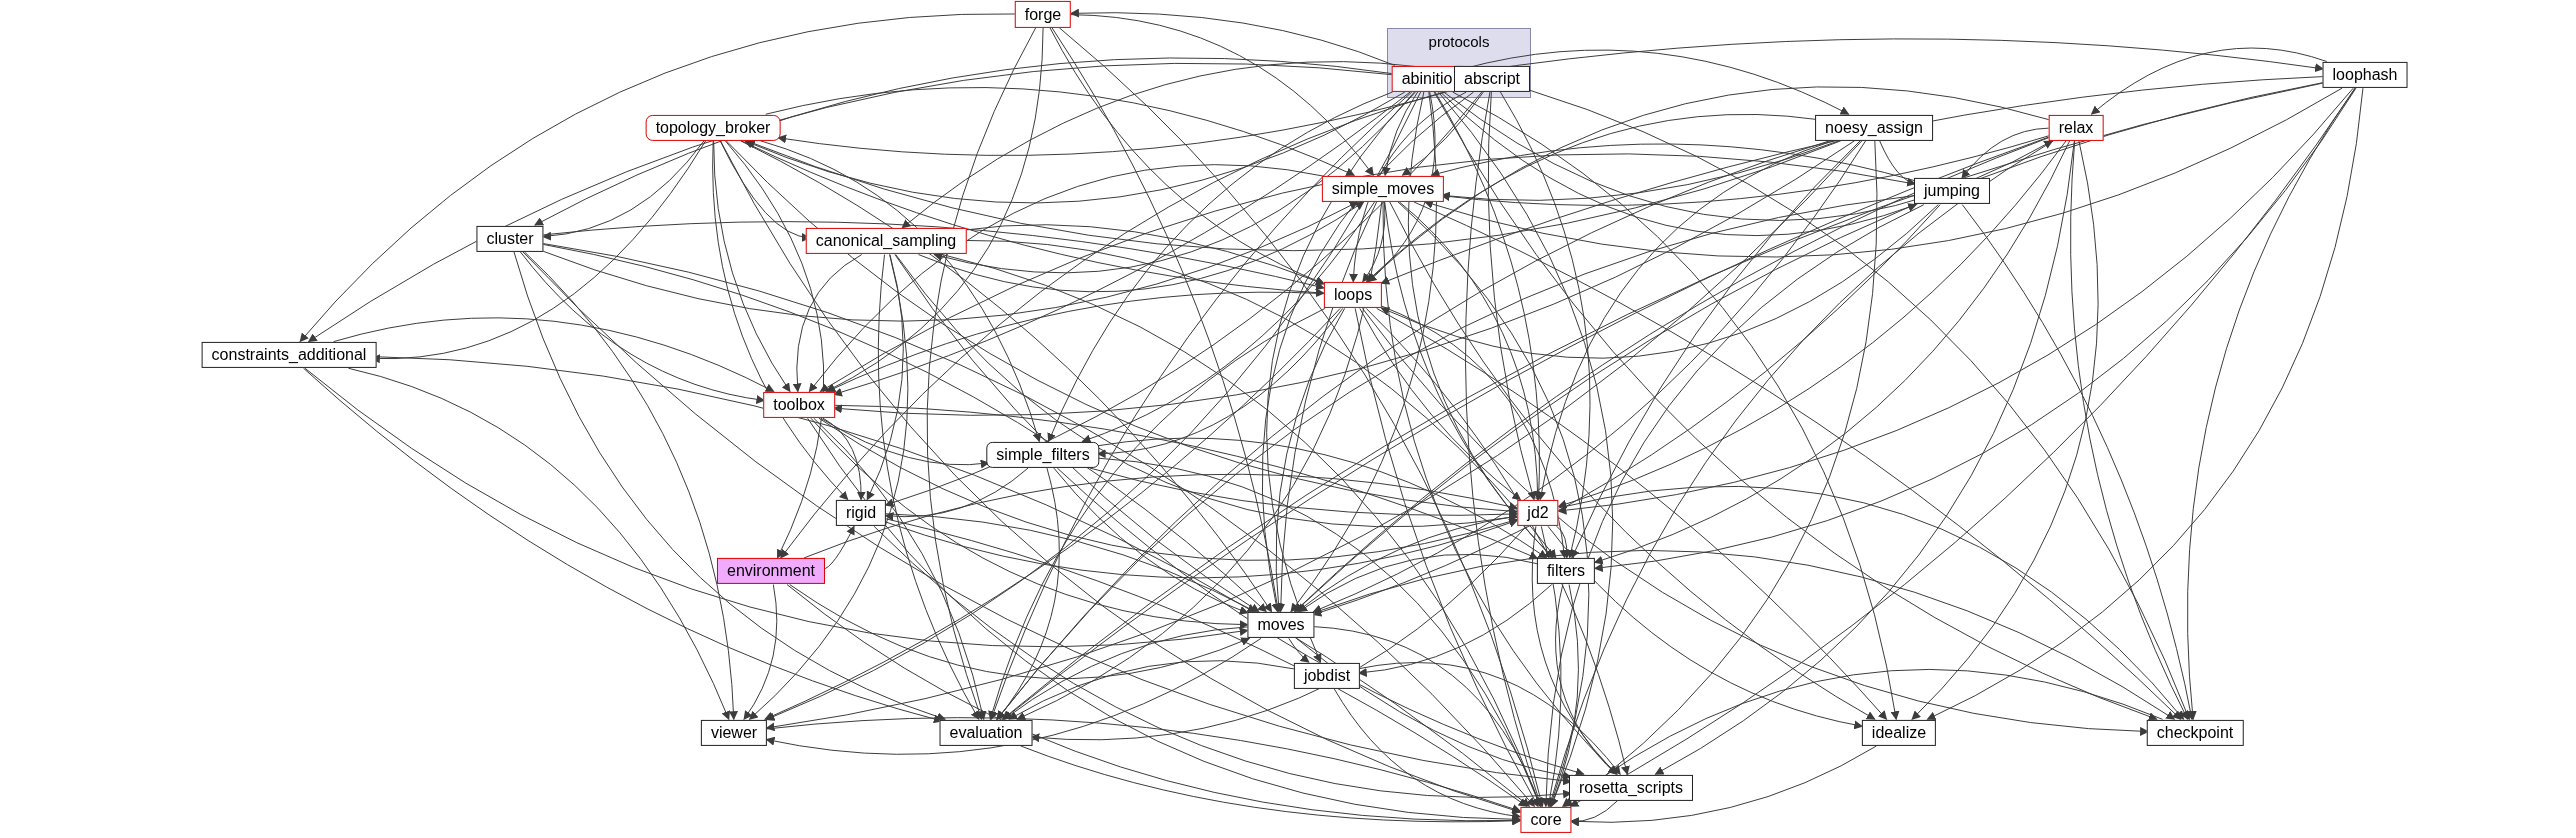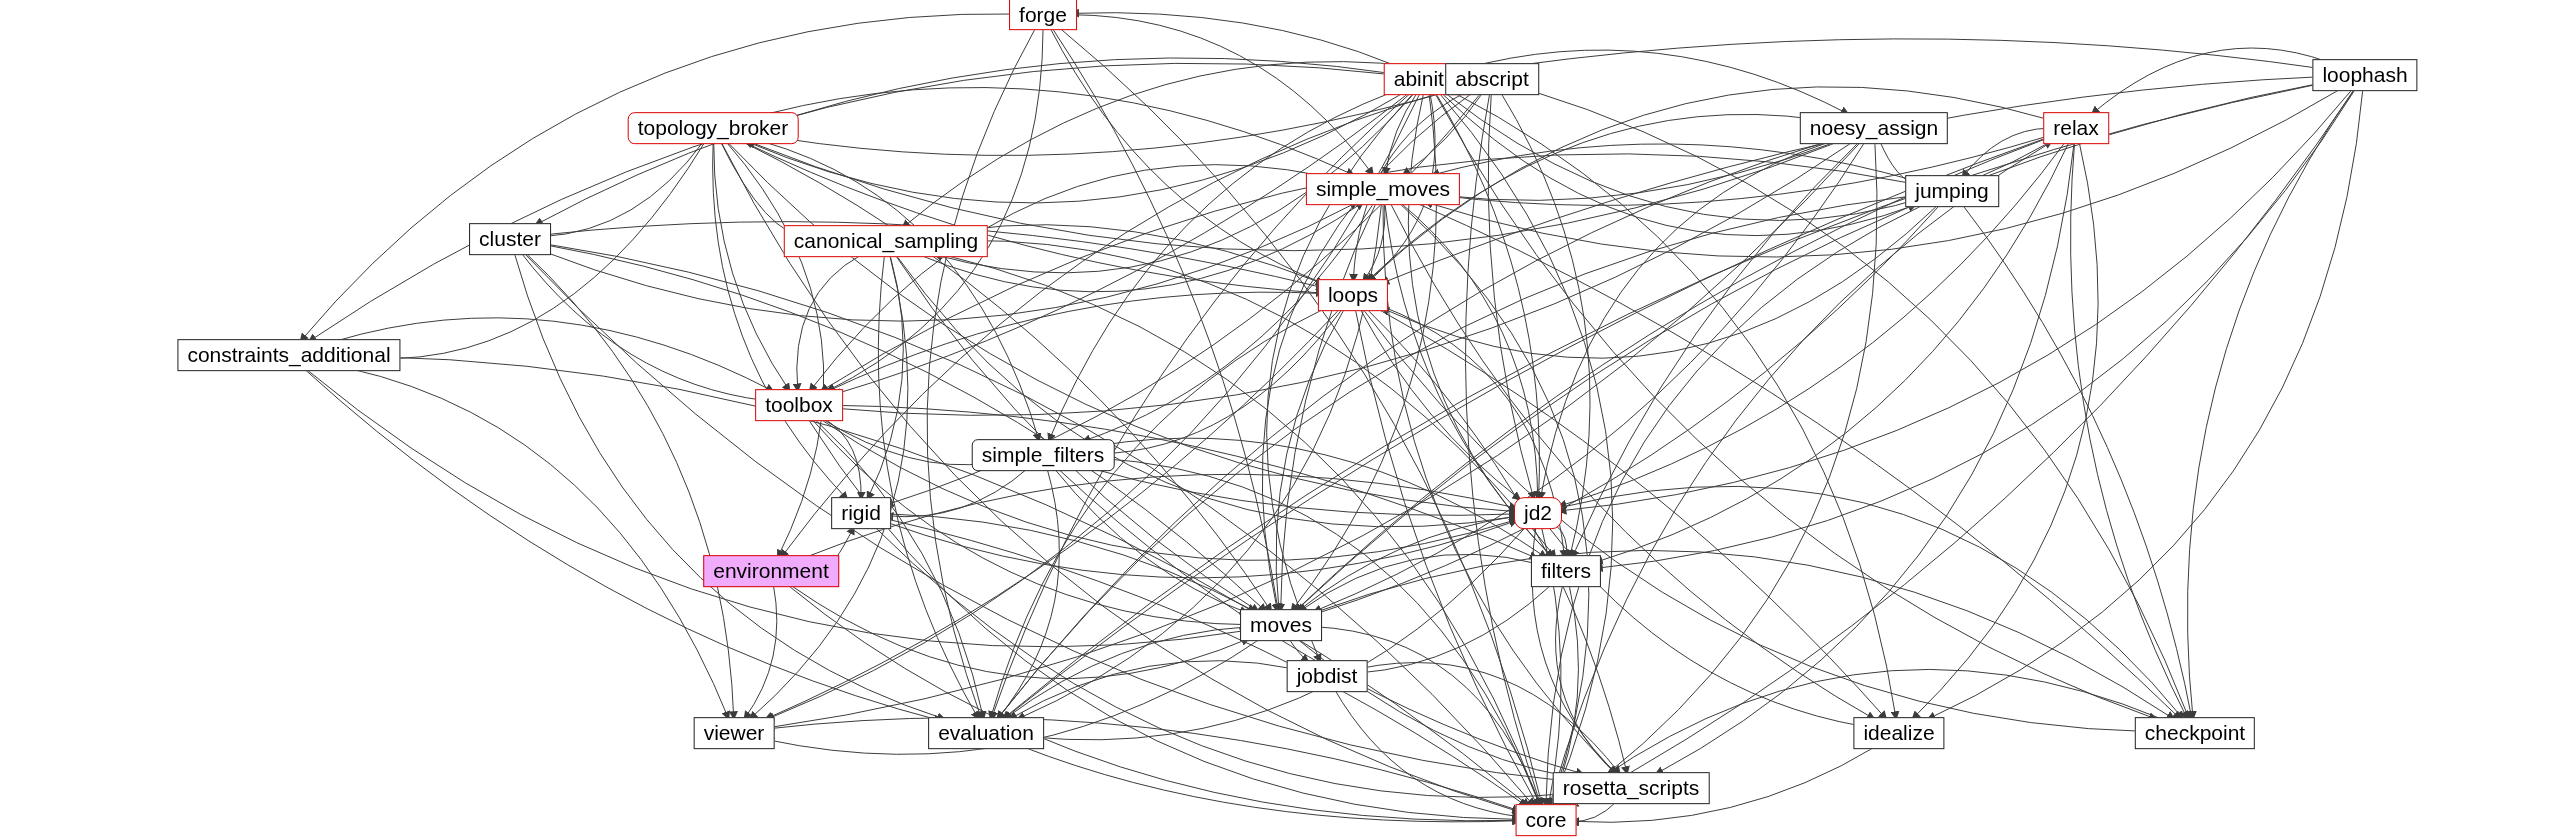--- a/index.html
+++ b/index.html
@@ -34,32 +34,35 @@
     font-size: 15px;
     color: #000000;
   }
   .node {
     position: absolute;
     z-index: 3;
     transform: translate(-50%, -50%);
     background: #ffffff;
     border: 1.1px solid #202020;
     padding: 3.3px 9px;
-    font-size: 21px;
+    font-size: 16px;
     line-height: 1.1;
     white-space: nowrap;
     color: #000000;
     cursor: pointer;
     box-sizing: border-box;
   }
 </style>
 </head>
 <body style="background: rgb(255, 255, 255);">
 
 <div id="graph">
+  <div id="cluster-box" style="left: 1387px; top: 28px; width: 144px; height: 70px; background: rgb(221, 221, 238); border-color: rgb(136, 136, 170);">
+    <div class="cluster-label">protocols</div>
+  </div>
 
   <svg id="edges-svg" width="2576" height="838" viewBox="0 0 4643 1511">
     <defs>
       <marker id="arrow" viewBox="0 0 10 10" refX="9" refY="5" markerWidth="9" markerHeight="9" orient="auto-start-reverse">
         <path id="arrow-path" d="M 0 0 L 10 5 L 0 10 z" fill="#3c3c3c"></path>
       </marker>
     </defs>
   <path d="M 2514.1 118.0 Q 2258.2 12.0 1930.0 24.1" fill="none" stroke="#3c3c3c" stroke-width="1.8" marker-end="url(#arrow)"></path>
       <path d="M 2634.0 132.5 Q 3416.0 12.0 4188.0 124.2" fill="none" stroke="#3c3c3c" stroke-width="1.8" marker-end="url(#arrow)"></path>
       <path d="M 2602.4 166.0 Q 3127.4 579.8 3699.8 254.0" fill="none" stroke="#3c3c3c" stroke-width="1.8" marker-end="url(#arrow)"></path>
@@ -257,21 +260,21 @@
       <div class="node" style="left: 713px; top: 128px; background: rgb(255, 255, 255); border-color: rgb(221, 0, 0); border-radius: 7px;">topology_broker</div>
       <div class="node" style="left: 1383px; top: 189px; background: rgb(255, 255, 255); border-color: rgb(221, 0, 0);">simple_moves</div>
       <div class="node" style="left: 886px; top: 241px; background: rgb(255, 255, 255); border-color: rgb(221, 0, 0);">canonical_sampling</div>
       <div class="node" style="left: 510px; top: 239px; background: rgb(255, 255, 255); border-color: rgb(32, 32, 32);">cluster</div>
       <div class="node" style="left: 1353px; top: 295px; background: rgb(255, 255, 255); border-color: rgb(221, 0, 0);">loops</div>
       <div class="node" style="left: 289px; top: 355px; background: rgb(255, 255, 255); border-color: rgb(32, 32, 32);">constraints_additional</div>
       <div class="node" style="left: 799px; top: 405px; background: rgb(255, 255, 255); border-color: rgb(221, 0, 0);">toolbox</div>
       <div class="node" style="left: 1043px; top: 455px; background: rgb(255, 255, 255); border-color: rgb(32, 32, 32); border-radius: 6px;">simple_filters</div>
       <div class="node" style="left: 861px; top: 513px; background: rgb(255, 255, 255); border-color: rgb(32, 32, 32);">rigid</div>
       <div class="node" style="left: 771px; top: 571px; background: #f0abfc; border-color: rgb(221, 0, 0);">environment</div>
-      <div class="node" style="left: 1538px; top: 513px; background: rgb(255, 255, 255); border-color: rgb(221, 0, 0); border-radius: 10px;">jd2</div>
+      <div class="node" style="left: 1538px; top: 513px; background: rgb(255, 255, 255); border-color: rgb(221, 0, 0);">jd2</div>
       <div class="node" style="left: 1566px; top: 571px; background: rgb(255, 255, 255); border-color: rgb(32, 32, 32);">filters</div>
       <div class="node" style="left: 1281px; top: 625px; background: rgb(255, 255, 255); border-color: rgb(32, 32, 32);">moves</div>
       <div class="node" style="left: 1327px; top: 676px; background: rgb(255, 255, 255); border-color: rgb(32, 32, 32);">jobdist</div>
       <div class="node" style="left: 734px; top: 733px; background: rgb(255, 255, 255); border-color: rgb(32, 32, 32);">viewer</div>
       <div class="node" style="left: 986px; top: 733px; background: rgb(255, 255, 255); border-color: rgb(32, 32, 32);">evaluation</div>
       <div class="node" style="left: 1899px; top: 733px; background: rgb(255, 255, 255); border-color: rgb(32, 32, 32);">idealize</div>
       <div class="node" style="left: 2195px; top: 733px; background: rgb(255, 255, 255); border-color: rgb(32, 32, 32);">checkpoint</div>
       <div class="node" style="left: 1631px; top: 788px; background: rgb(255, 255, 255); border-color: rgb(32, 32, 32);">rosetta_scripts</div>
       <div class="node" style="left: 1546px; top: 820px; background: rgb(255, 255, 255); border-color: rgb(221, 0, 0);">core</div>
     </div>

